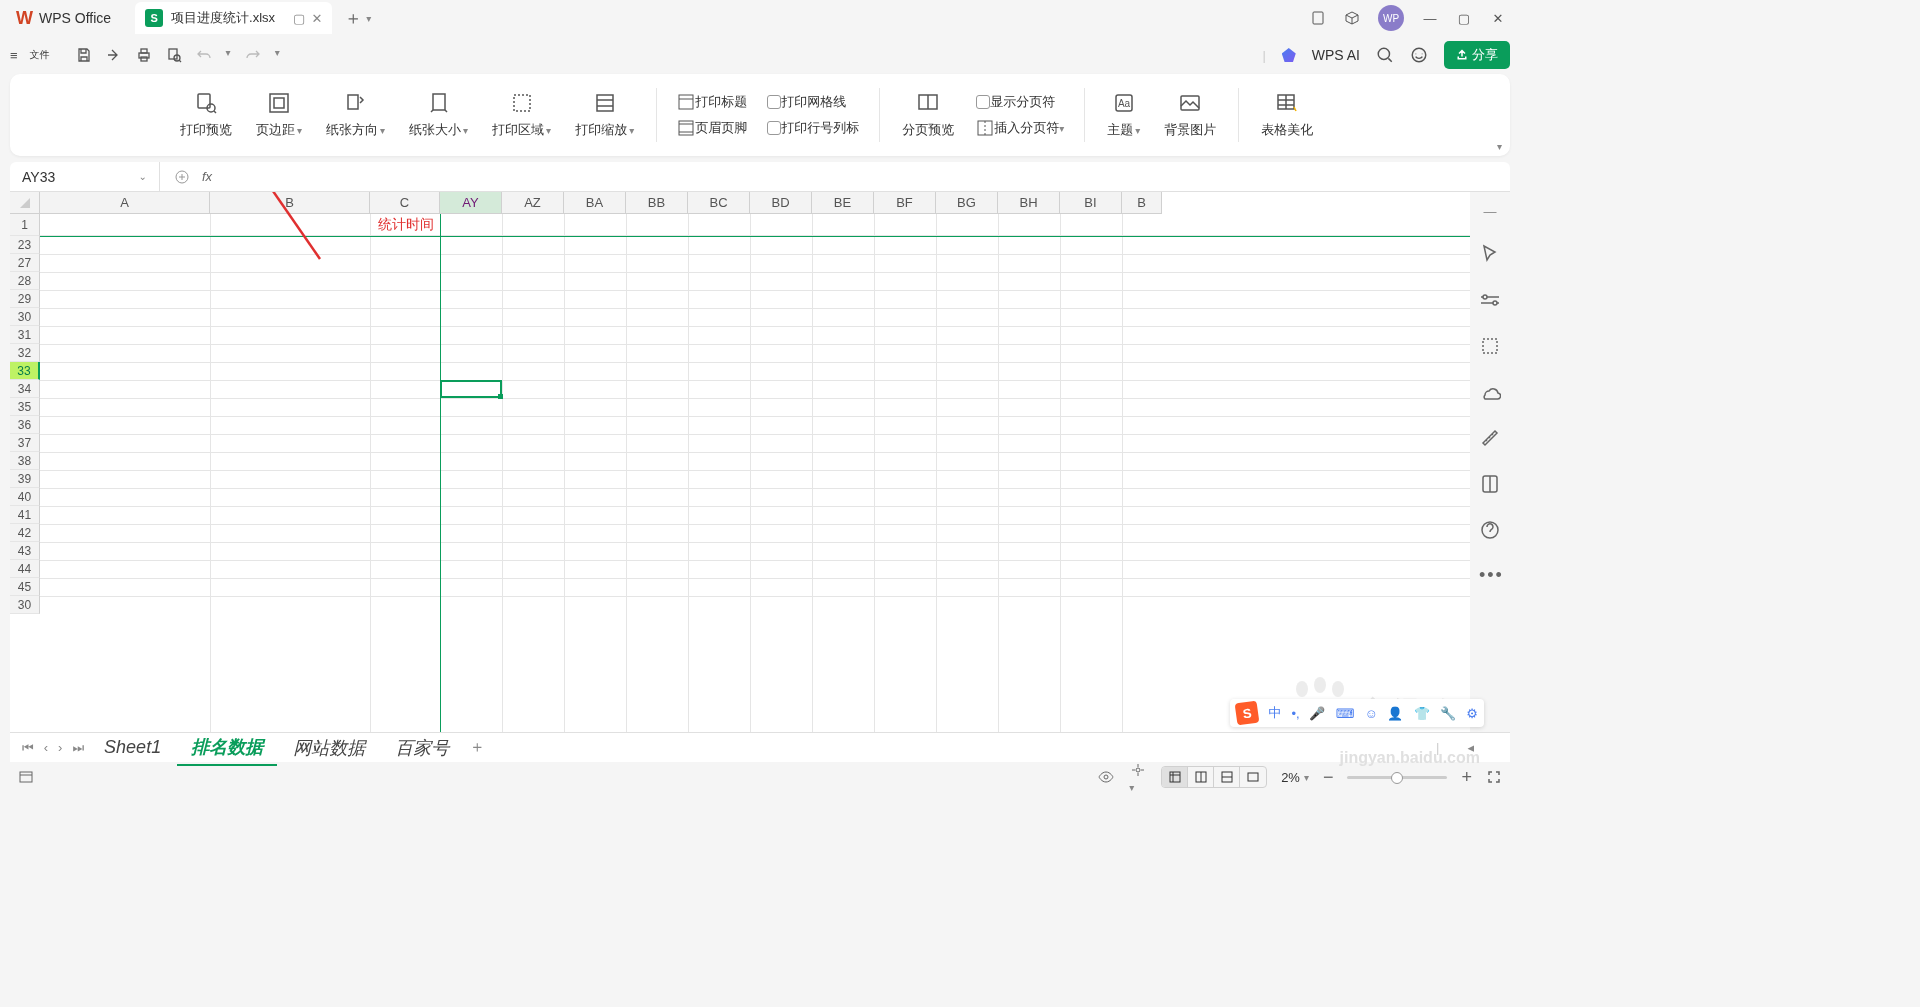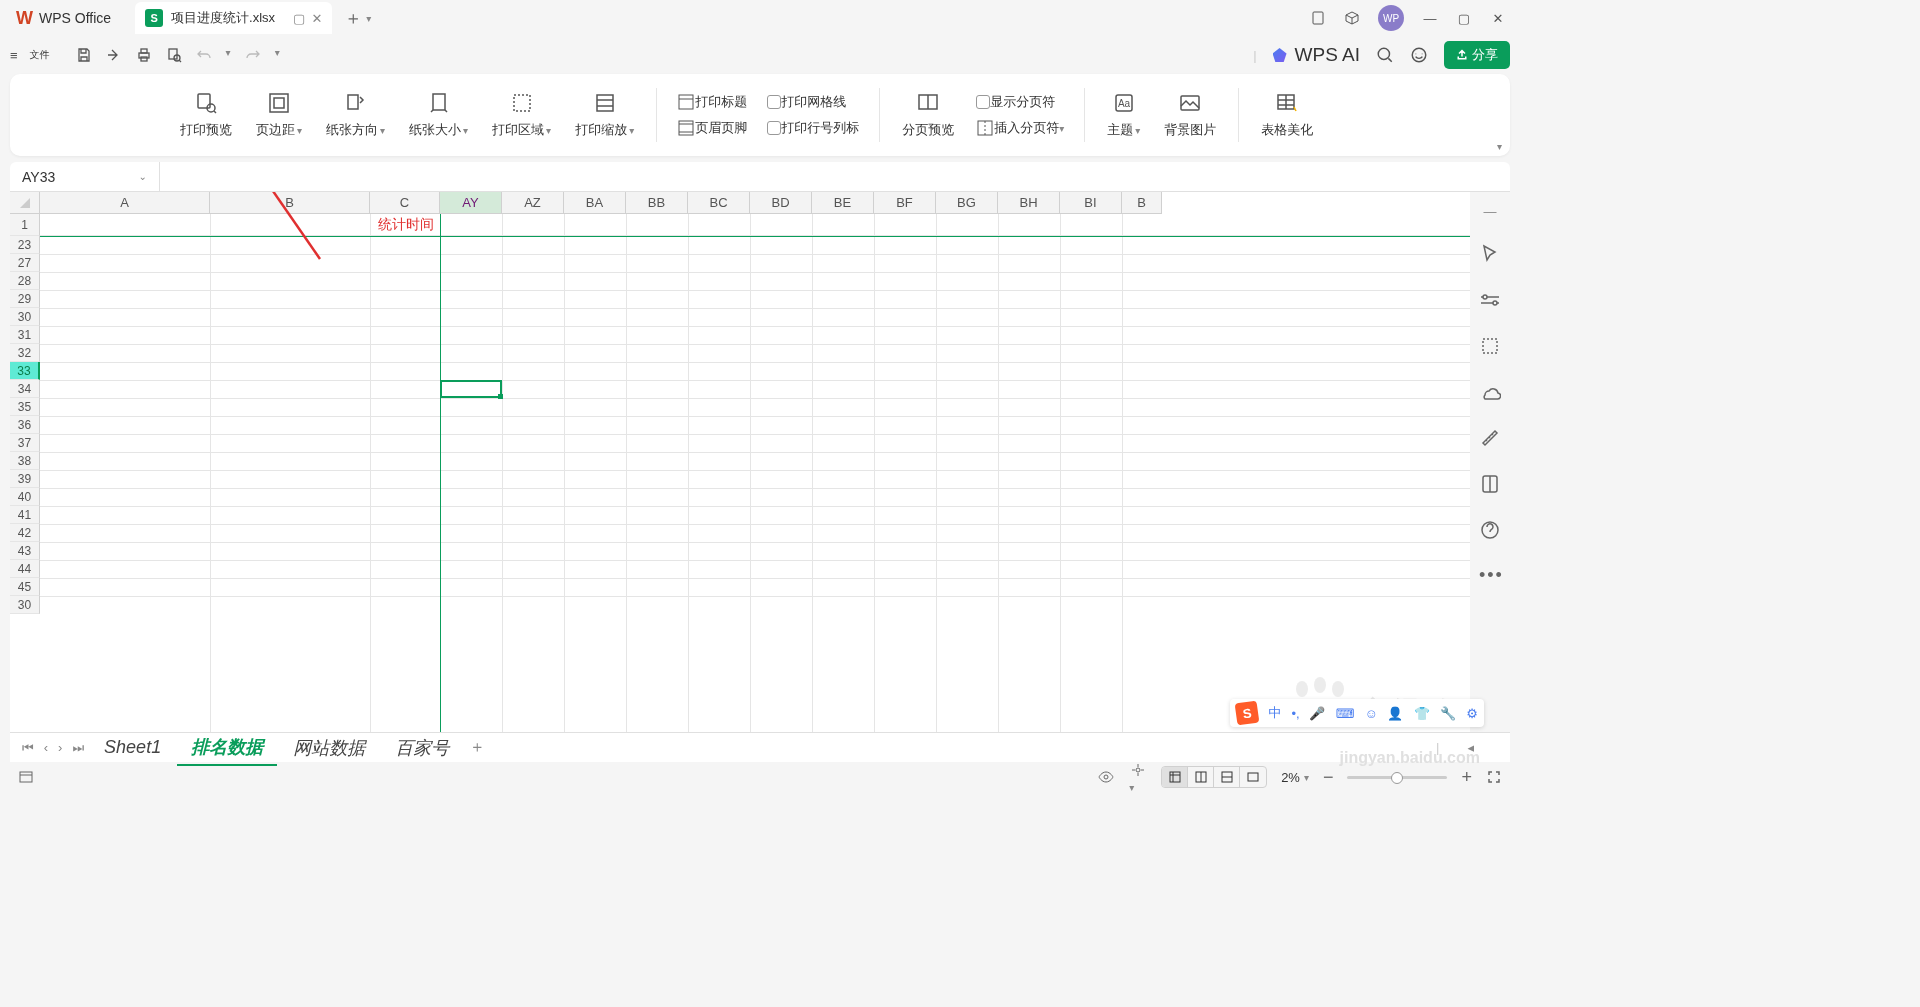--- a/index.html
+++ b/index.html
@@ -21,21 +21,21 @@
     
     
     .menubar { height: 38px; display: flex; align-items: center; padding: 0 10px; gap: 4px; }
     .menu-icon-group { display: flex; gap: 14px; padding: 0 4px; }
     .menu-icon { color: #555; cursor: pointer; }
     .file-btn { font-size: 10px; padding: 4px 8px; }
     .tabs { display: flex; gap: 22px; margin-left: 120px; }
     .mtab { font-size: 15px; color: #333; padding: 6px 2px; cursor: pointer; }
     .mtab.active { color: #0a9d5b; border-bottom: 2px solid #0a9d5b; font-weight: 500; }
     .menubar-right { margin-left: auto; display: flex; align-items: center; gap: 16px; }
-    .wps-ai { display: flex; align-items: center; gap: 8px; font-size: 19px; }
+    .wps-ai { display: flex; align-items: center; gap: 16px; font-size: 14px; }
     .ai-logo { width: 14px; height: 14px; background: linear-gradient(135deg,#4a7ef0,#7b5cf0); clip-path: polygon(50% 0, 100% 40%, 80% 100%, 20% 100%, 0 40%); }
     .share-btn { background: #0a9d5b; color: #fff; padding: 5px 12px; border-radius: 5px; font-size: 13px; display: flex; align-items: center; gap: 4px; }
     
     
     .ribbon { margin: 0 10px 6px; background: #fff; border-radius: 10px; height: 82px; display: flex; align-items: center; padding: 0 20px; gap: 4px; box-shadow: 0 1px 3px rgba(0,0,0,0.06); position: relative; }
     .ribbon-item { display: flex; flex-direction: column; align-items: center; gap: 6px; padding: 0 10px; cursor: pointer; }
     .ribbon-icon { width: 24px; height: 24px; display: flex; align-items: center; justify-content: center; color: #555; }
     .ribbon-label { font-size: 13px; color: #333; white-space: nowrap; display: flex; align-items: center; gap: 2px; }
     .ribbon-sep { width: 1px; height: 54px; background: #e5e5e5; margin: 0 8px; }
     .ribbon-col { display: flex; flex-direction: column; gap: 8px; padding: 0 8px; }
@@ -56,21 +56,21 @@
     .rightpanel .ic { width: 22px; height: 22px; color: #666; }
     
     .grid { flex: 1; position: relative; overflow: hidden; }
     .corner { position: absolute; left: 0; top: 0; width: 30px; height: 22px; background: #f3f3f3; border-right: 1px solid #d0d0d0; border-bottom: 1px solid #d0d0d0; display: flex; align-items: center; justify-content: center; }
     .colheaders { position: absolute; left: 30px; top: 0; right: 0; height: 22px; display: flex; }
     .colh { border-right: 1px solid #d0d0d0; border-bottom: 1px solid #d0d0d0; background: #f3f3f3; display: flex; align-items: center; justify-content: center; font-size: 13px; color: #555; }
     .colh.sel { background: #d4ead9; color: #701a75; }
     .rowheaders { position: absolute; left: 0; top: 22px; width: 30px; }
     .rowh { height: 18px; border-right: 1px solid #d0d0d0; border-bottom: 1px solid #e5e5e5; background: #f3f3f3; display: flex; align-items: center; justify-content: center; font-size: 12px; color: #555; }
     .rowh.first { height: 22px; }
-    .rowh.sel { background: #5eead4; color: #0a7d4b; border-right: 2px solid #0a9d5b; }
+    .rowh.sel { background: #bef264; color: #0a7d4b; border-right: 2px solid #0a9d5b; }
     .cells { position: absolute; left: 30px; top: 22px; right: 0; bottom: 0; }
     .gridlines { position: absolute; inset: 0; }
     .vline { position: absolute; top: 0; bottom: 0; width: 1px; background: #e5e5e5; }
     .hline { position: absolute; left: 0; right: 0; height: 1px; background: #e5e5e5; }
     .hline.first { top: 21px; }
     .freeze-v { position: absolute; top: 0; bottom: 0; width: 1px; background: #0a9d5b; }
     .freeze-h { position: absolute; left: 0; right: 0; height: 1px; background: #0a9d5b; }
     .cell-text { position: absolute; font-size: 14px; }
     .selcell { position: absolute; border: 2px solid #0a9d5b; }
     .selcell::after { content: ''; position: absolute; right: -3px; bottom: -3px; width: 5px; height: 5px; background: #0a9d5b; }
@@ -370,20 +370,30 @@
       </div>
     <span class="ribbon-label">表格美化</span>
   </div>
   <span class="ribbon-expand drop">▾</span>
 </div>
 
 <div class="formulabar">
   <div class="namebox">
     <span>AY33</span>
     <span class="drop">⌄</span>
+  </div>
+  <div class="fx-area">
+    <span style="color:#999">
+        <svg width="16" height="16" viewBox="0 0 16 16" fill="none" stroke="currentColor">
+          <circle cx="8" cy="8" r="6"></circle>
+          <path d="M8 5v6M5 8h6"></path>
+        </svg>
+      </span>
+    <span class="fx">fx</span>
+    <input type="text" style="flex: 1 1 0%; border: none; outline: none; font-size: 14px;">
   </div>
 </div>
 
 <div class="gridwrap">
   <div class="grid">
     <div class="corner">
         <svg width="10" height="10" viewBox="0 0 10 10">
           <path d="M10 0v10H0z" fill="#ccc"></path>
         </svg>
       </div>

